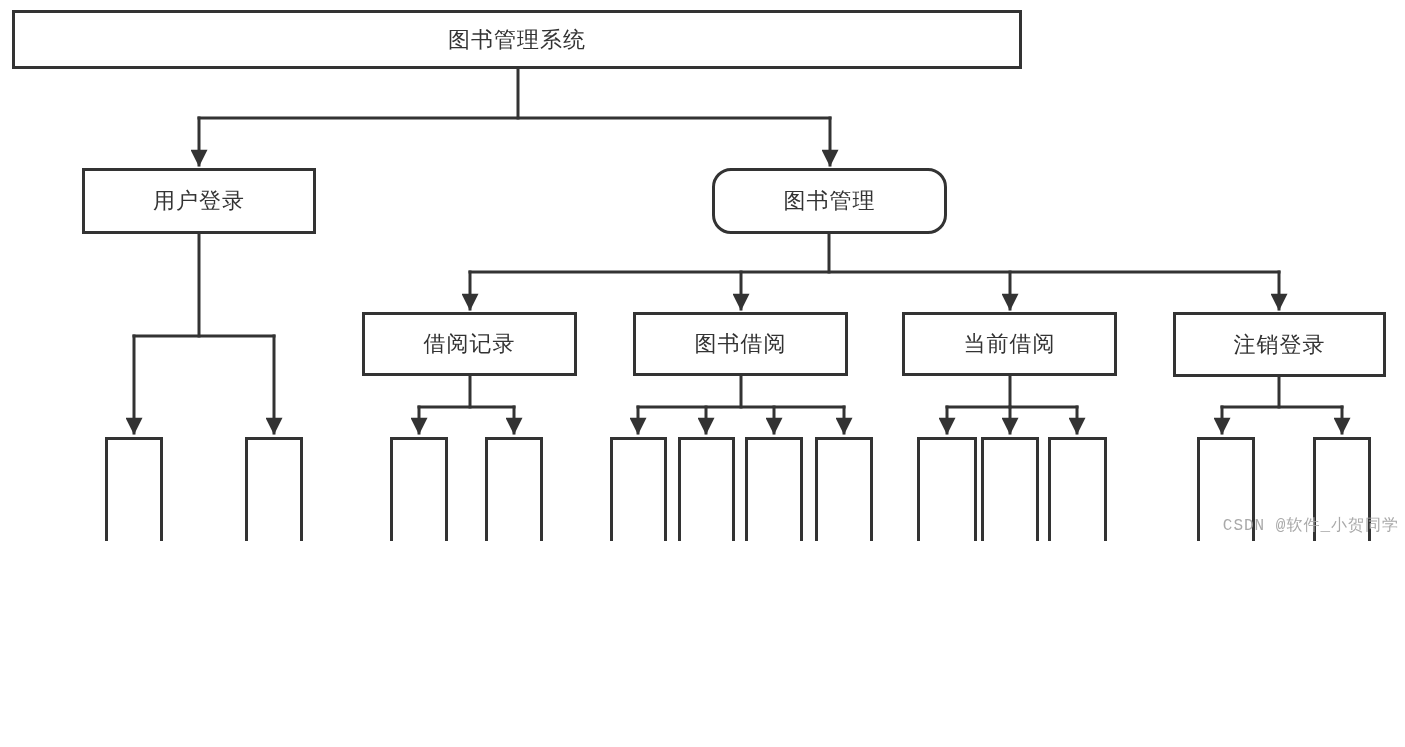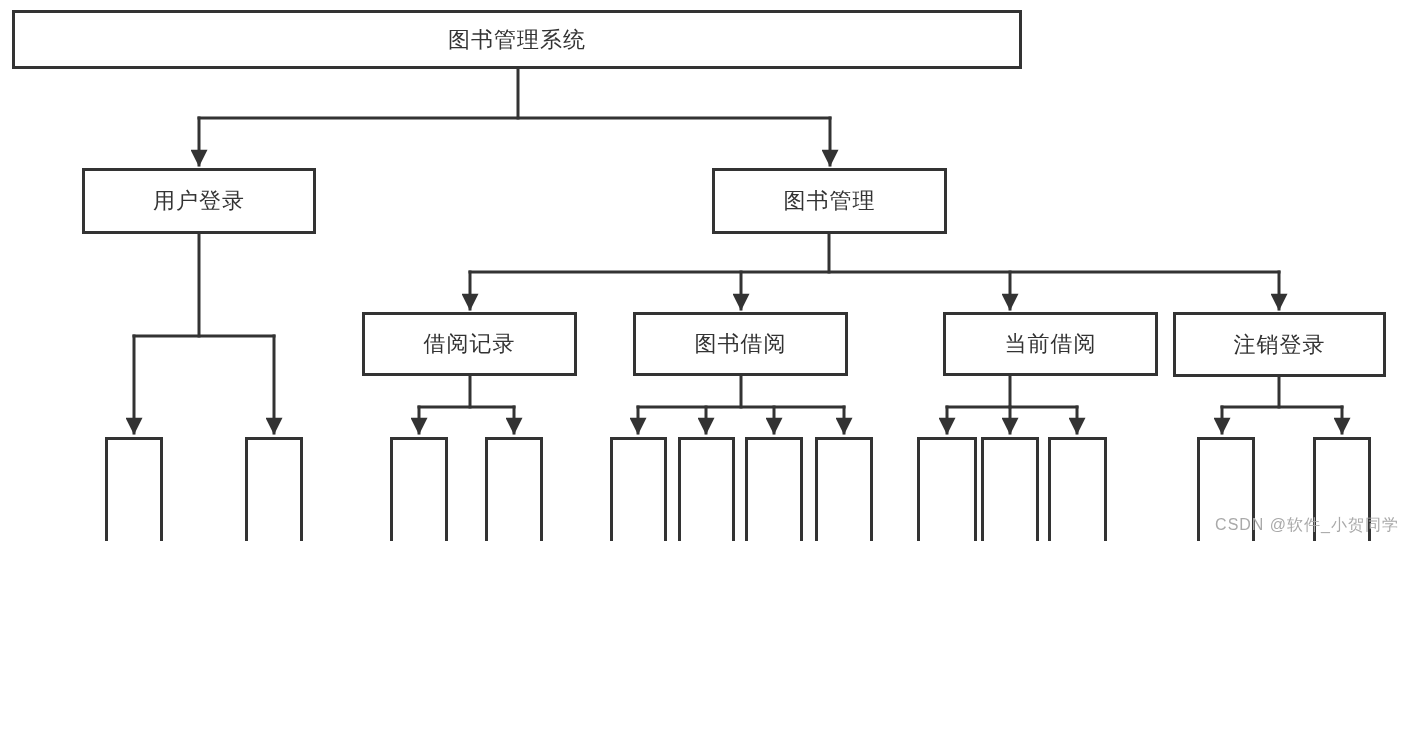--- a/index.html
+++ b/index.html
@@ -1,21 +1,21 @@
 <!DOCTYPE html>
 <html style="--line: #333333; --text: #333333; --watermark: #a9a9a9; --background: #ffffff;"><head>
 <meta charset="utf-8">
 <style>
   html, body { margin: 0; padding: 0; background: #ffffff; }
   .stage {
     position: relative;
     width: 1405px;
     height: 541px;
     background: #ffffff;
-    font-family: Liberation Sans, sans-serif;
+    font-family: Liberation Mono, monospace;
     color: var(--text, #333333);
     overflow: hidden;
   }
   svg.connectors {
     position: absolute;
     left: 0; top: 0;
     width: 1405px; height: 747px;
   }
   svg.connectors path { stroke: var(--line, #333333); stroke-width: 3; fill: none; stroke-linecap: square; }
   svg.connectors marker path { fill: var(--line, #333333); stroke: none; }
@@ -105,31 +105,31 @@
     <path d="M1342 407 V433" marker-end="url(#arrow)"></path>
   </svg>
 
   <div class="node h" style="left:12px; top:10px; width:1010px; height:59px;">
     <span class="node-label">图书管理系统</span>
   </div>
 
   <div class="node h" style="left:82px; top:168px; width:234px; height:66px;">
     <span class="node-label">用户登录</span>
   </div>
-  <div class="node h" style="left:712px; top:168px; width:235px; height:66px;">
+  <div class="node h" style="left:712px; top:168px; width:235px; height:66px;border-radius:19px;">
     <span class="node-label">图书管理</span>
   </div>
 
   <div class="node h" style="left:362px; top:312px; width:215px; height:64px;">
     <span class="node-label">借阅记录</span>
   </div>
   <div class="node h" style="left:633px; top:312px; width:215px; height:64px;text-align:center;">
     <span class="node-label">图书借阅</span>
   </div>
-  <div class="node h" style="left:902px; top:312px; width:215px; height:64px;margin-left:41px;">
+  <div class="node h" style="left:902px; top:312px; width:215px; height:64px;">
     <span class="node-label">当前借阅</span>
   </div>
   <div class="node h" style="left:1173px; top:312px; width:213px; height:65px;">
     <span class="node-label">注销登录</span>
   </div>
 
   <div class="node v" style="left:105px; top:437px; width:58px; height:300px;">
     <span class="node-label">用户登录</span>
   </div>
   <div class="node v" style="left:245px; top:437px; width:58px; height:300px;">

